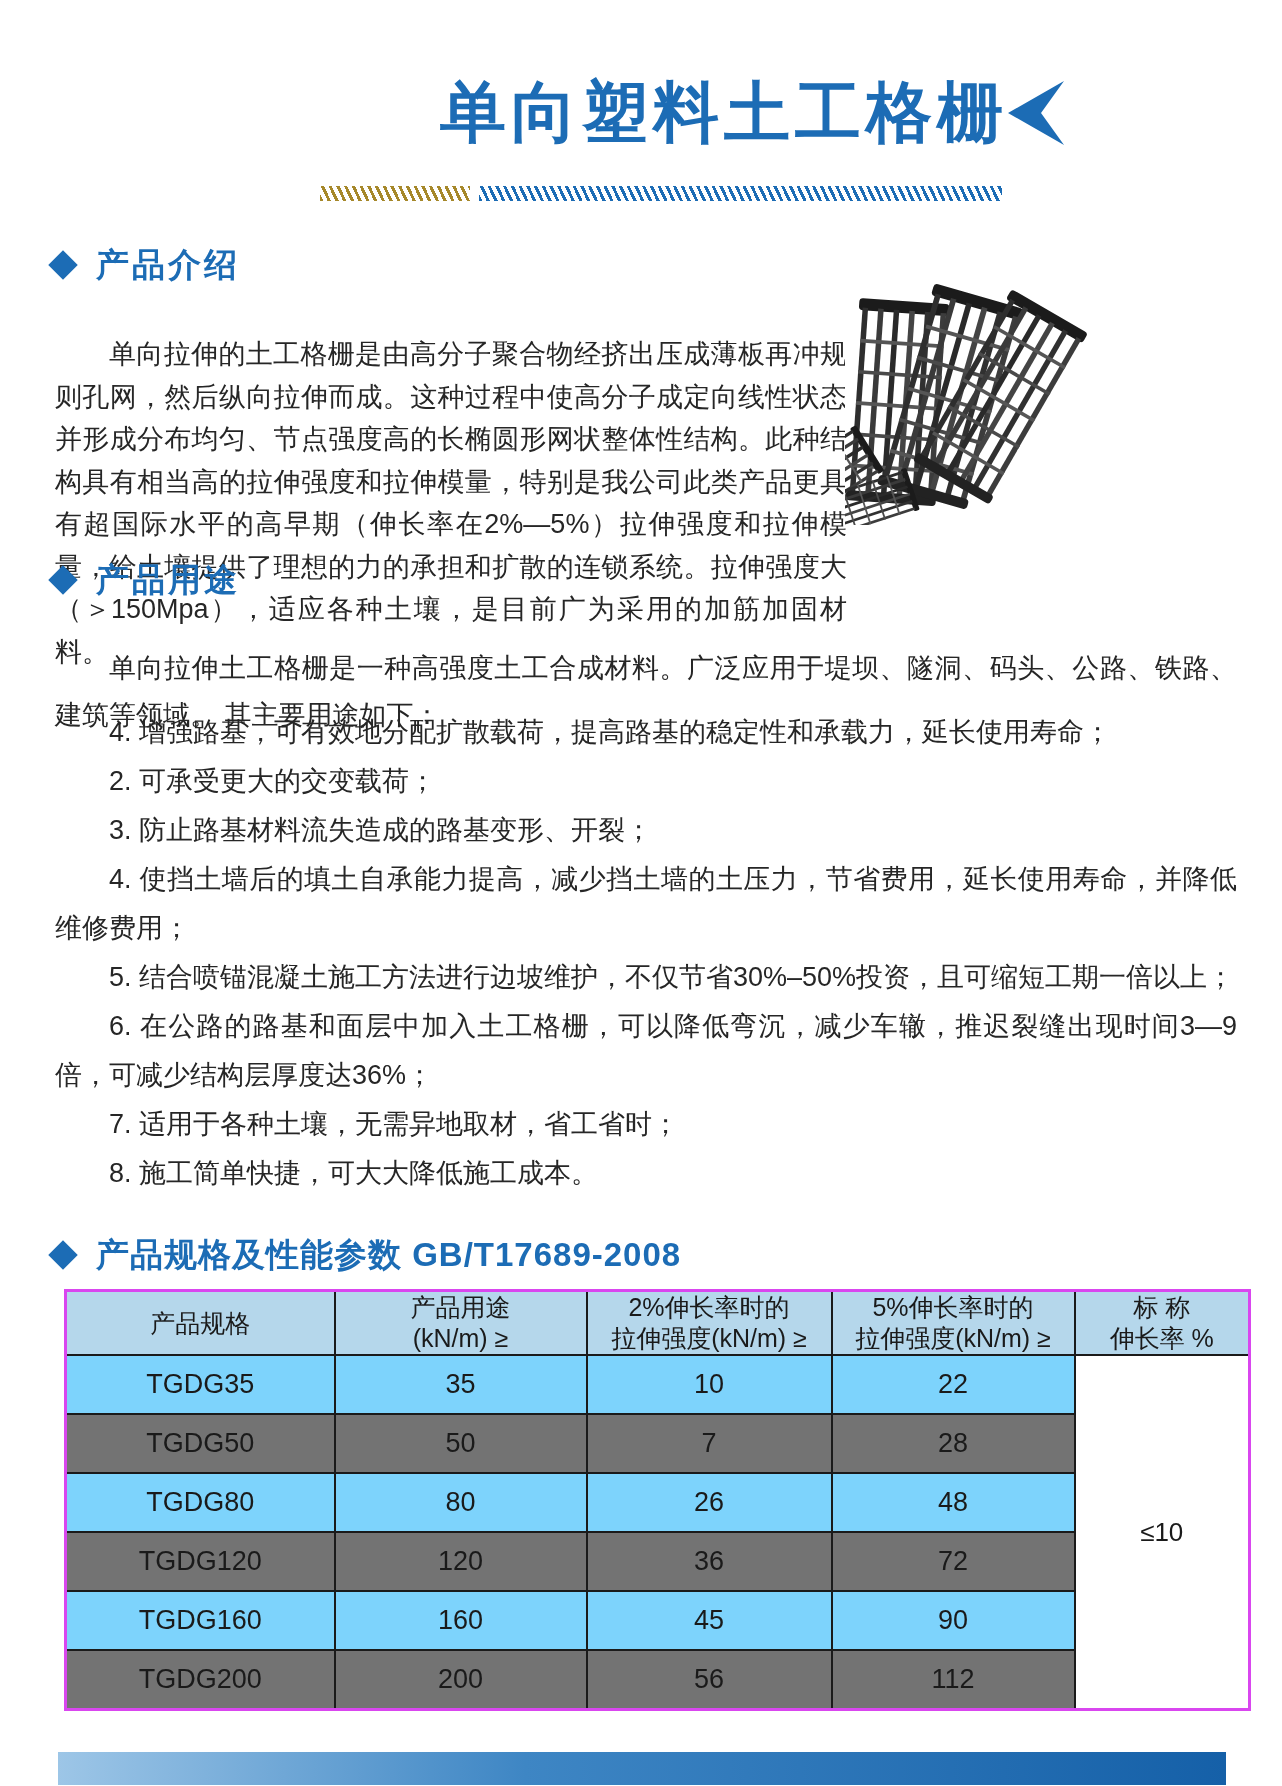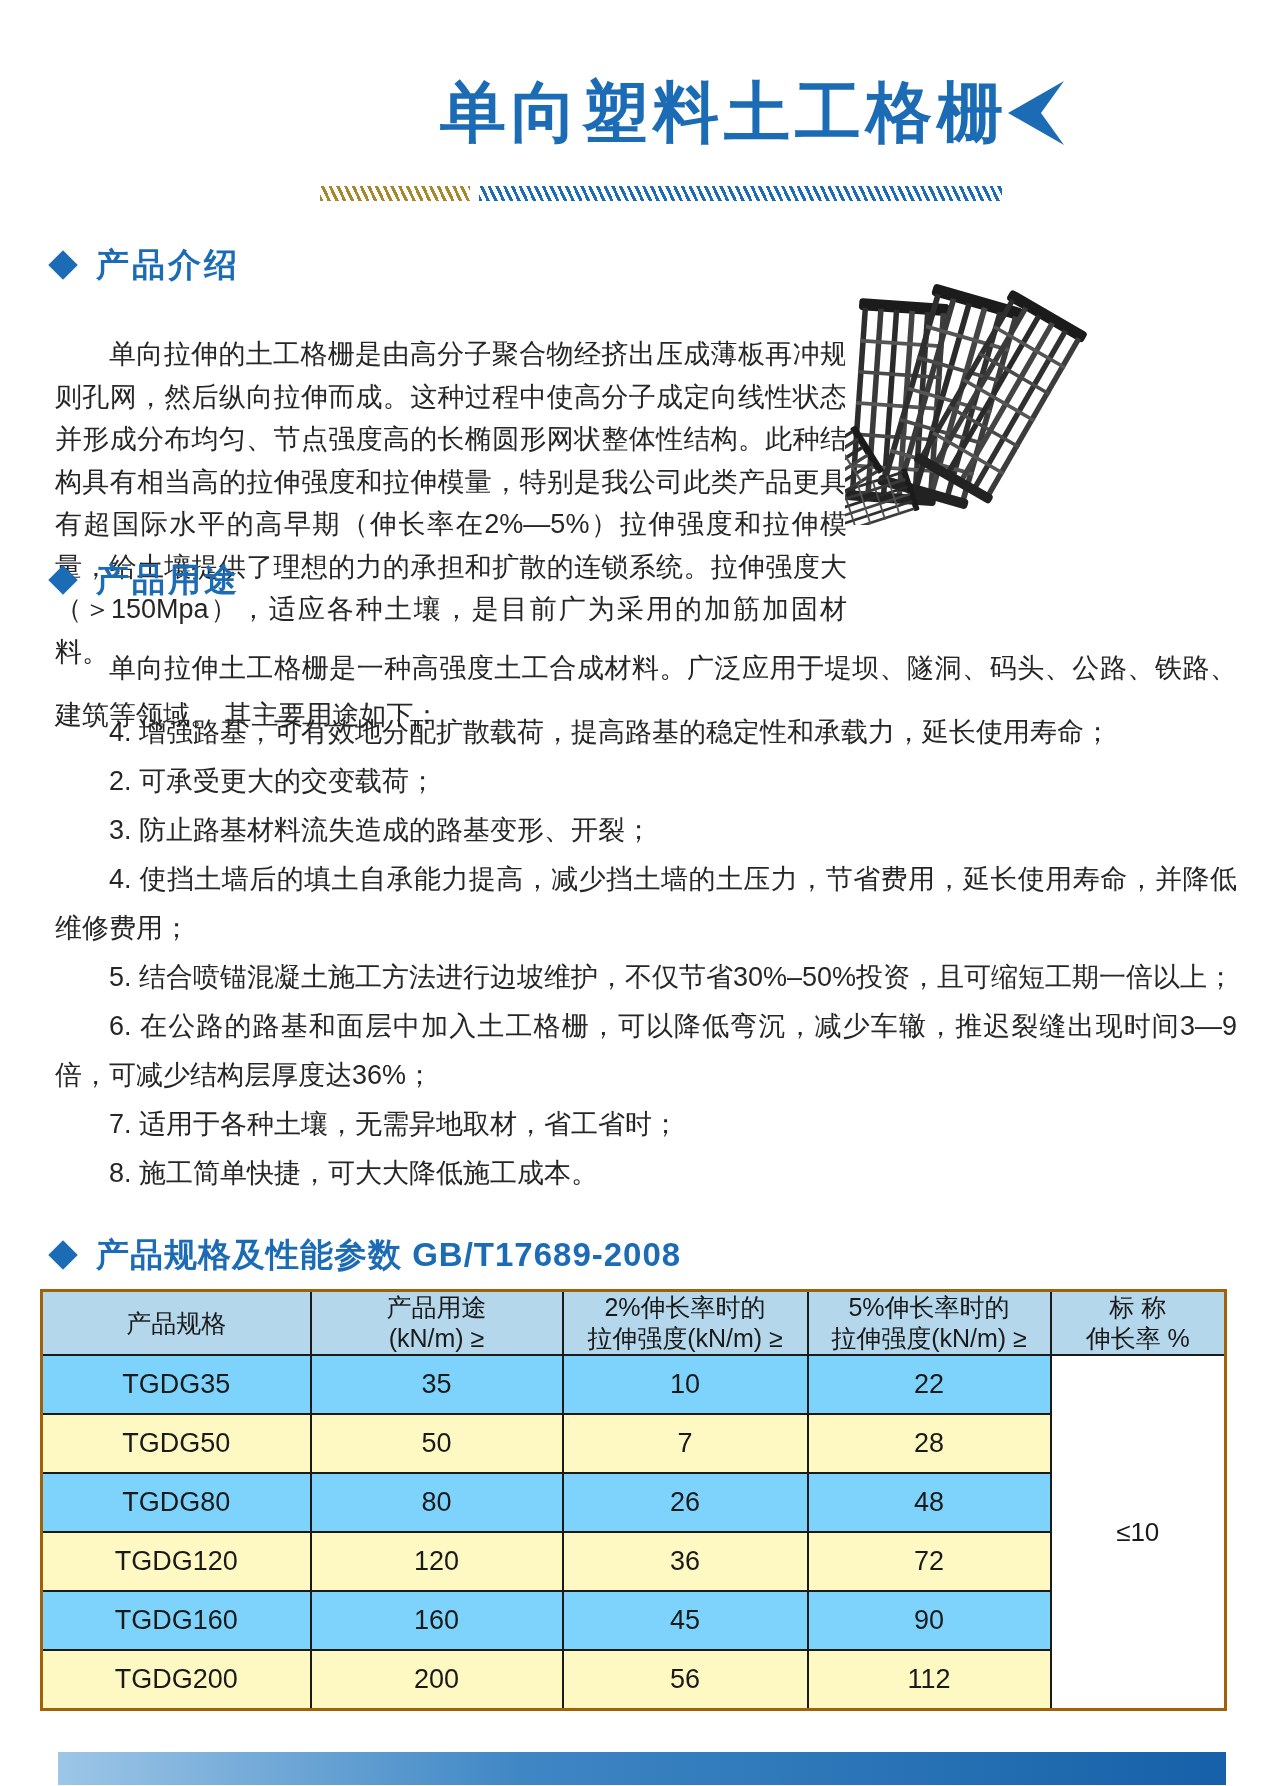--- a/index.html
+++ b/index.html
@@ -63,35 +63,35 @@
     position:absolute; top:618px; left:55px; width:1182px;
     font-size:27px; line-height:47px; text-align:justify; text-indent:2em;
   }
   .usage-list { position:absolute; top:708px; left:55px; width:1182px; }
   .usage-list p {
     margin:0; font-size:27px; line-height:49px; text-indent:2em; text-align:justify;
   }
 
   
   .spec-table {
-    position:absolute; top:1289px; left:40px; width:1184px;
+    position:absolute; top:1289px; left:64px; width:1184px;
     border-collapse:collapse; table-layout:fixed;
-    border:3px solid #a16207;
+    border:3px solid #d946ef;
     padding-left:32px;
   }
   .spec-table th, .spec-table td {
     border:2px solid #1a1a1a; text-align:center; vertical-align:middle;
     padding:0; color:#1a1a1a;
   }
   .spec-table th {
     background:#b5d7eb; font-weight:normal; font-size:25px; line-height:31px;
     height:62px;
   }
   .spec-table td { height:57px; font-size:27px; background:#7dd3fc; }
-  .spec-table tr.alt td { background:#fef9c3; }
+  .spec-table tr.alt td { background:#737373; }
   .spec-table td.merged { background:#ffffff; font-size:26px; }
   .hl { display:block; }
 
   
   .bottom-bar {
     position:absolute; top:1752px; left:58px; width:1168px; height:33px;
     background:linear-gradient(to right,#9dc6e7 0%,#3e86c4 40%,#1560a8 100%);
   }
 </style>
 </head>

